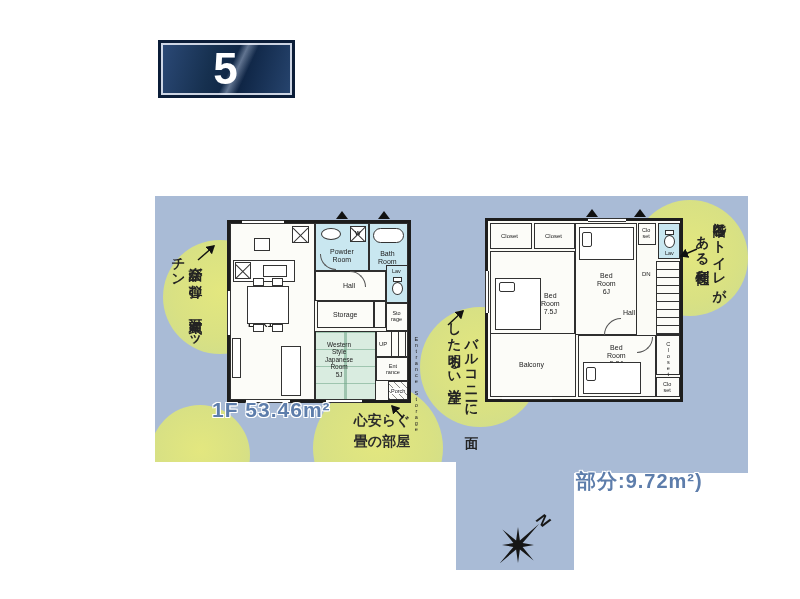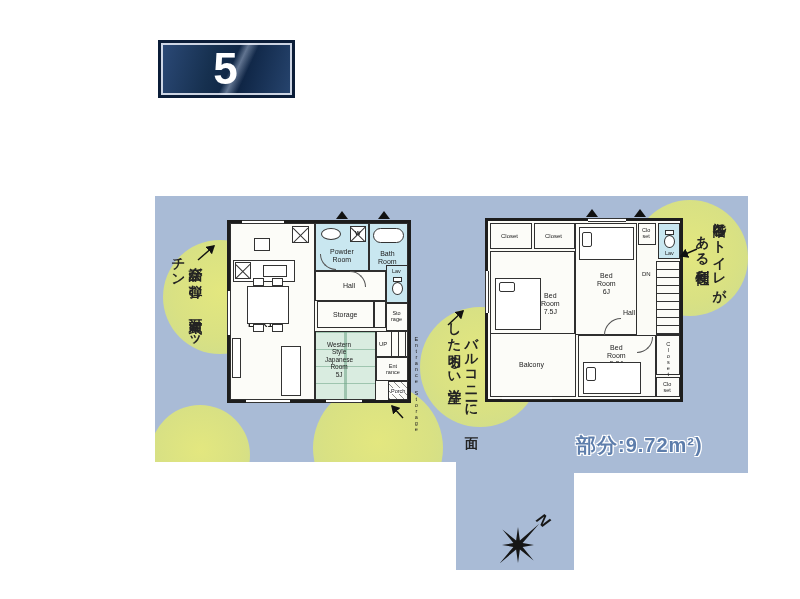--- a/index.html
+++ b/index.html
@@ -231,33 +231,38 @@
 
     <div class="winH" style="left:100px;top:-3px;width:38px;"></div>
     <div class="winV" style="left:-3px;top:50px;height:42px;"></div>
     <div class="winH" style="left:14px;top:175px;width:50px;"></div>
     <div class="winH" style="left:102px;top:175px;width:40px;"></div>
   </div>
 
   <div class="tri" style="left:586px;top:209px;"></div>
   <div class="tri" style="left:634px;top:209px;"></div>
 
-  <div class="area-label" style="left:576px;top:432px;font-size:20px;">部分:9.72m²)</div>
+  <div class="area-label" style="left:212px;top:398px;font-size:21px;">1F 53.46m²</div>
+  <div class="area-label" style="left:576px;top:468px;font-size:20px;">部分:9.72m²)</div>
 
   <div class="callout-v" style="left:170px;top:248px;height:110px;">
     <span style="padding-top:8px;">会話が弾む</span>
     <span>対面式キッチン</span>
   </div>
   <div class="callout-v" style="left:446px;top:312px;height:118px;">
     <span style="padding-top:16px;">バルコニーに</span>
     <span>面した明るい洋室</span>
   </div>
   <div class="callout-v" style="left:694px;top:212px;height:112px;">
     <span>各階にトイレが</span>
     <span style="padding-top:14px;">ある利便性</span>
+  </div>
+  <div class="callout-h" style="left:344px;top:410px;width:76px;">
+    <div>心安らぐ</div>
+    <div>畳の部屋</div>
   </div>
 
   <svg class="overlay" width="800" height="599" viewBox="0 0 800 599">
     <defs>
       <marker id="ah" markerWidth="7" markerHeight="7" refX="5" refY="3.5" orient="auto">
         <path d="M0,0 L6,3.5 L0,7 Z" fill="#111"></path>
       </marker>
     </defs>
     <line x1="198" y1="260" x2="214" y2="246" stroke="#111" stroke-width="1.4" marker-end="url(#ah)"></line>
     <line x1="448" y1="325" x2="463" y2="311" stroke="#111" stroke-width="1.4" marker-end="url(#ah)"></line>

